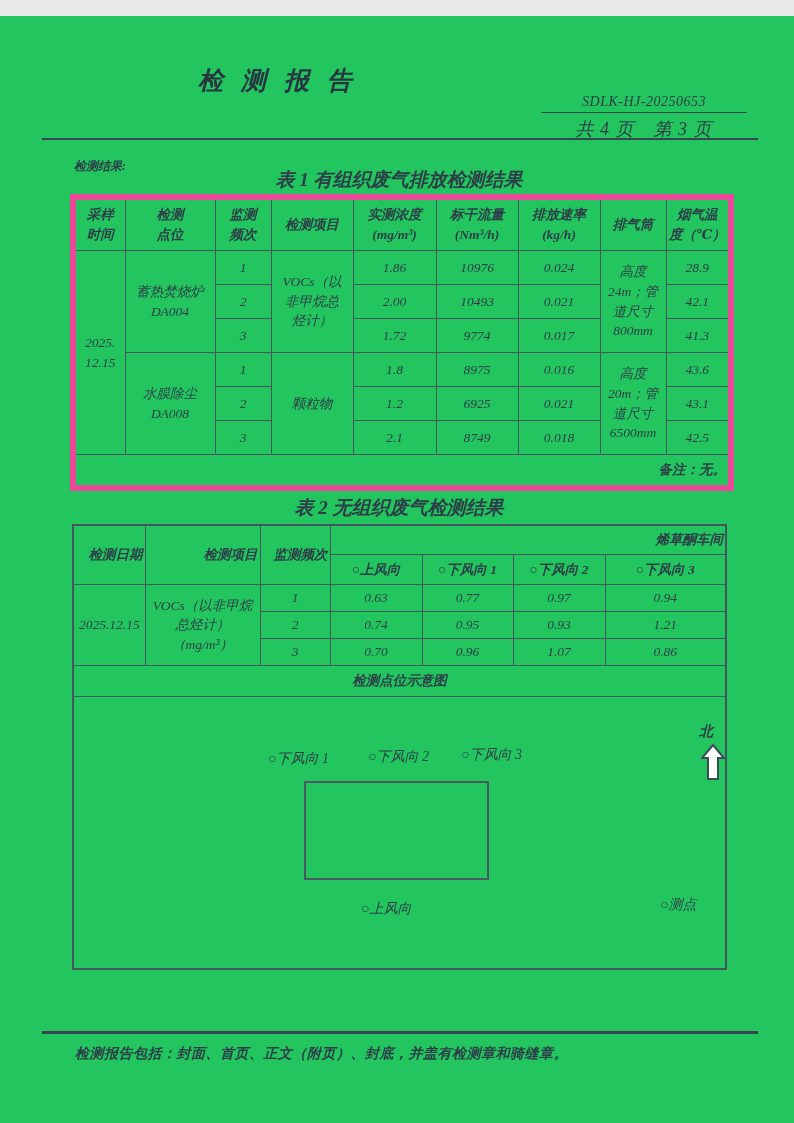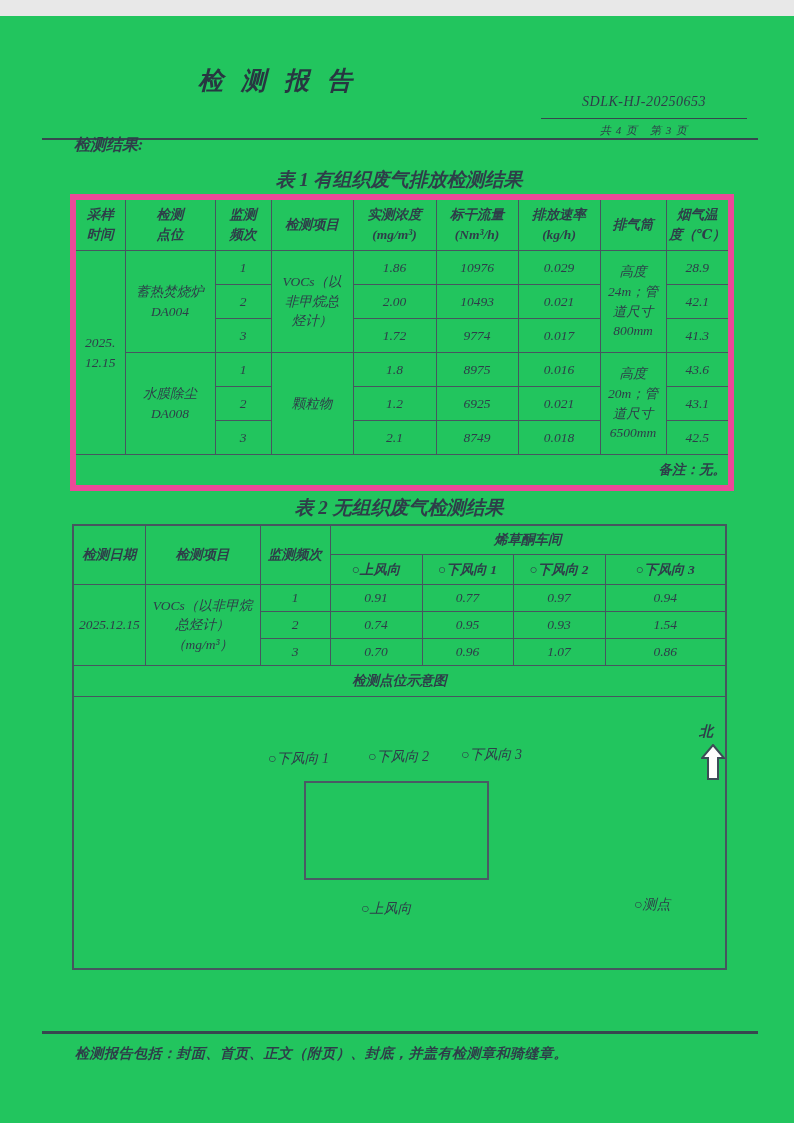--- a/index.html
+++ b/index.html
@@ -10,60 +10,60 @@
     color:#2e3e49;
     font-style:italic;
   }
   
   .doc-title {
     position:absolute; left:198px; top:48px;
     font-size:25px; font-weight:bold; letter-spacing:18px; color:#273741;
     white-space:nowrap;
   }
   .report-block { position:absolute; right:47px; top:78px; width:206px; text-align:center; }
-  .report-no   { font-size:14px; padding-bottom:8px; border-bottom:1.5px solid #37474f; letter-spacing:.5px; }
-  .page-info   { font-size:11px; padding-top:4px; letter-spacing:1px; }
+  .report-no   { font-size:14px; padding-bottom:2px; border-bottom:1.5px solid #37474f; letter-spacing:.5px; }
+  .page-info   { font-size:18px; padding-top:4px; letter-spacing:1px; }
   .header-rule { position:absolute; left:42px; top:122px; width:716px; height:2px; background:#37474f; }
-  .results-label { position:absolute; left:74px; top:119px; font-size:16px; font-weight:bold; }
+  .results-label { position:absolute; left:74px; top:142px; font-size:12px; font-weight:bold; }
   
   .t-caption { position:absolute; left:70px; width:658px; text-align:center;
                font-size:19px; font-weight:bold; }
   .t1-caption { top:151px; }
   .t2-caption { top:479px; }
   
   table { border-collapse:collapse; table-layout:fixed; }
   td, th {
     border:1px solid #46565f; text-align:center; vertical-align:middle;
     white-space:pre-line; font-size:13.5px; line-height:1.45; padding:1px 2px;
     overflow:hidden;
   }
   th { font-weight:bold; }
   td { font-weight:normal; }
   .t1 { position:absolute; left:70px; top:178px; width:658px; border:6px solid #ec4899; }
   .t1 tr.hr th { height:48px; }
   .t1 tr.dr    { height:34px; }
   .t1 tr.rr td { height:28px; font-weight:bold;text-align:right; }
   .t2 { position:absolute; left:72px; top:508px; width:653px; border:2px solid #46565f; }
-  .t2 tr.h1 th { height:26px; }
+  .t2 tr.h1 th { height:26px;text-align:right; }
   .t2 tr.h2 th { height:27px; }
   .t2 tr.dr    { height:27px; }
   .t2 tr.tt td { height:28px; font-weight:bold; }
   .t2 tr.diag td { height:232px; padding:0; }
   .diag-cell { position:relative; width:100%; height:232px; }
   
   .diag-label { position:absolute; font-size:14px; white-space:nowrap; }
   .north-label   { left:625px; top:5px;  font-weight:bold; }
   .north-arrow   { position:absolute; left:627px; top:27px; }
   .downwind-1    { left:194px; top:32px; }
   .downwind-2    { left:294px; top:30px; }
   .downwind-3    { left:387px; top:28px; }
   .building-rect { position:absolute; left:230px; top:64px; width:181px; height:95px;
                    border:2px solid #4a5a64; background:transparent; }
   .upwind-label  { left:287px; top:182px; }
-  .legend-label  { left:560px; top:178px; }
+  .legend-label  { left:586px; top:178px; }
   
   .footer-rule { position:absolute; left:42px; top:1015px; width:716px; height:2.5px; background:#37474f; }
   .footer-text { position:absolute; left:75px; top:1029px; font-size:14px; font-weight:bold; letter-spacing:.5px; }
 </style>
 </head>
 <body>
 
 <div class="page">
 
   <div class="doc-title">检测报告</div>
@@ -113,21 +113,21 @@
       <td rowspan="6">2025.
 12.15</td>
       <td rowspan="3">蓄热焚烧炉
 DA004</td>
       <td>1</td>
       <td rowspan="3">VOCs（以
 非甲烷总
 烃计）</td>
       <td>1.86</td>
       <td>10976</td>
-      <td>0.029</td>
+      <td>0.024</td>
       <td rowspan="3">高度
 24m；管
 道尺寸
 800mm</td>
       <td>28.9</td>
     </tr>
     <tr class="dr">
       <td>2</td>
       <td>2.00</td>
       <td>10493</td>
@@ -198,31 +198,31 @@
       <th>○上风向</th>
       <th>○下风向 1</th>
       <th>○下风向 2</th>
       <th>○下风向 3</th>
     </tr>
     <tr class="dr">
       <td rowspan="3">2025.12.15</td>
       <td rowspan="3">VOCs（以非甲烷
 总烃计）（mg/m³）</td>
       <td>1</td>
-      <td>0.91</td>
+      <td>0.63</td>
       <td>0.77</td>
       <td>0.97</td>
       <td>0.94</td>
     </tr>
     <tr class="dr">
       <td>2</td>
       <td>0.74</td>
       <td>0.95</td>
       <td>0.93</td>
-      <td>1.54</td>
+      <td>1.21</td>
     </tr>
     <tr class="dr">
       <td>3</td>
       <td>0.70</td>
       <td>0.96</td>
       <td>1.07</td>
       <td>0.86</td>
     </tr>
     <tr class="tt">
       <td colspan="7">检测点位示意图</td>

